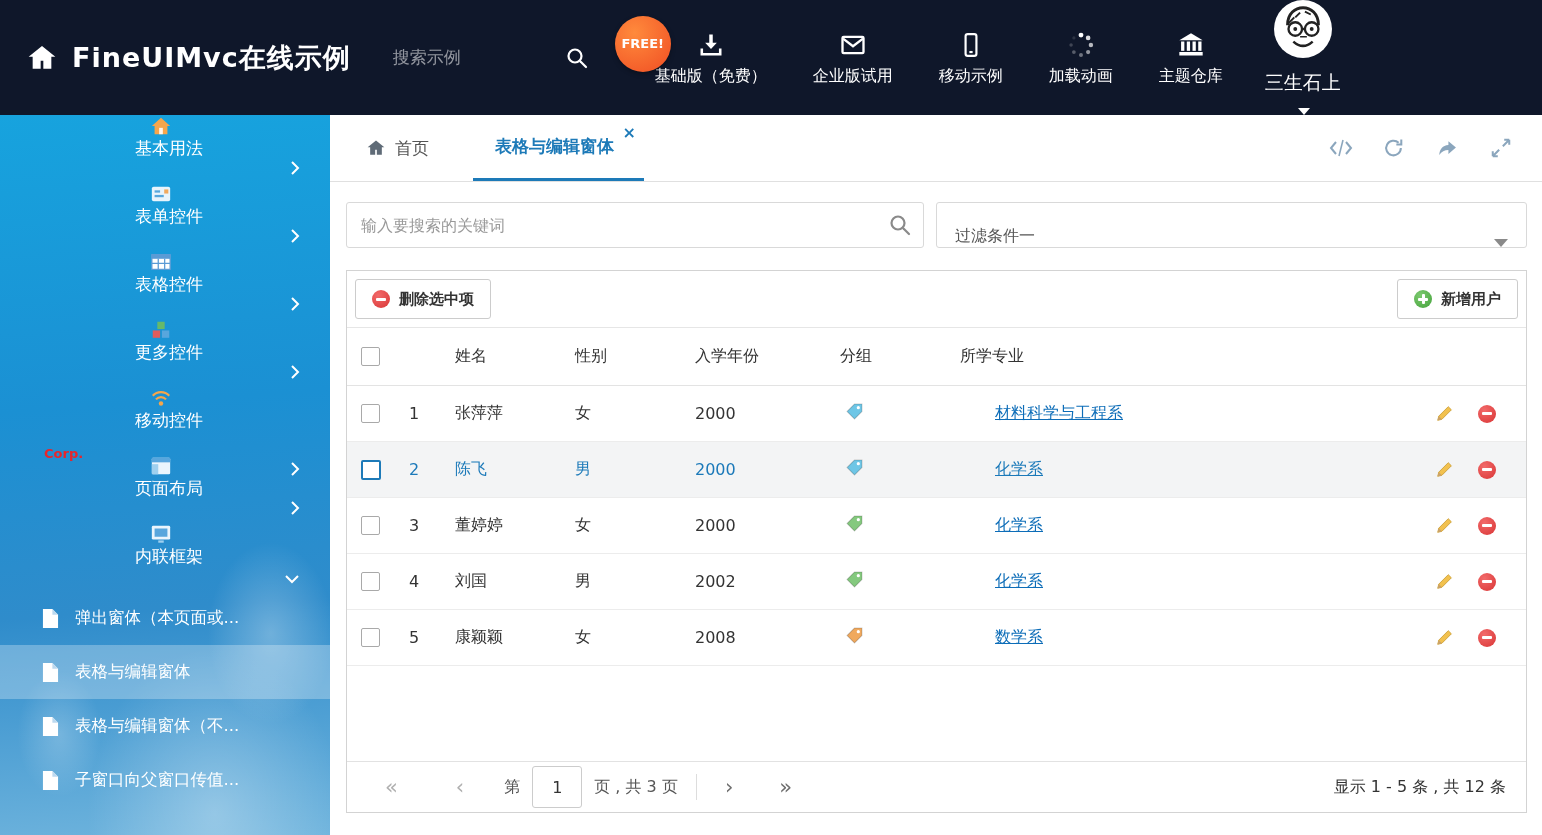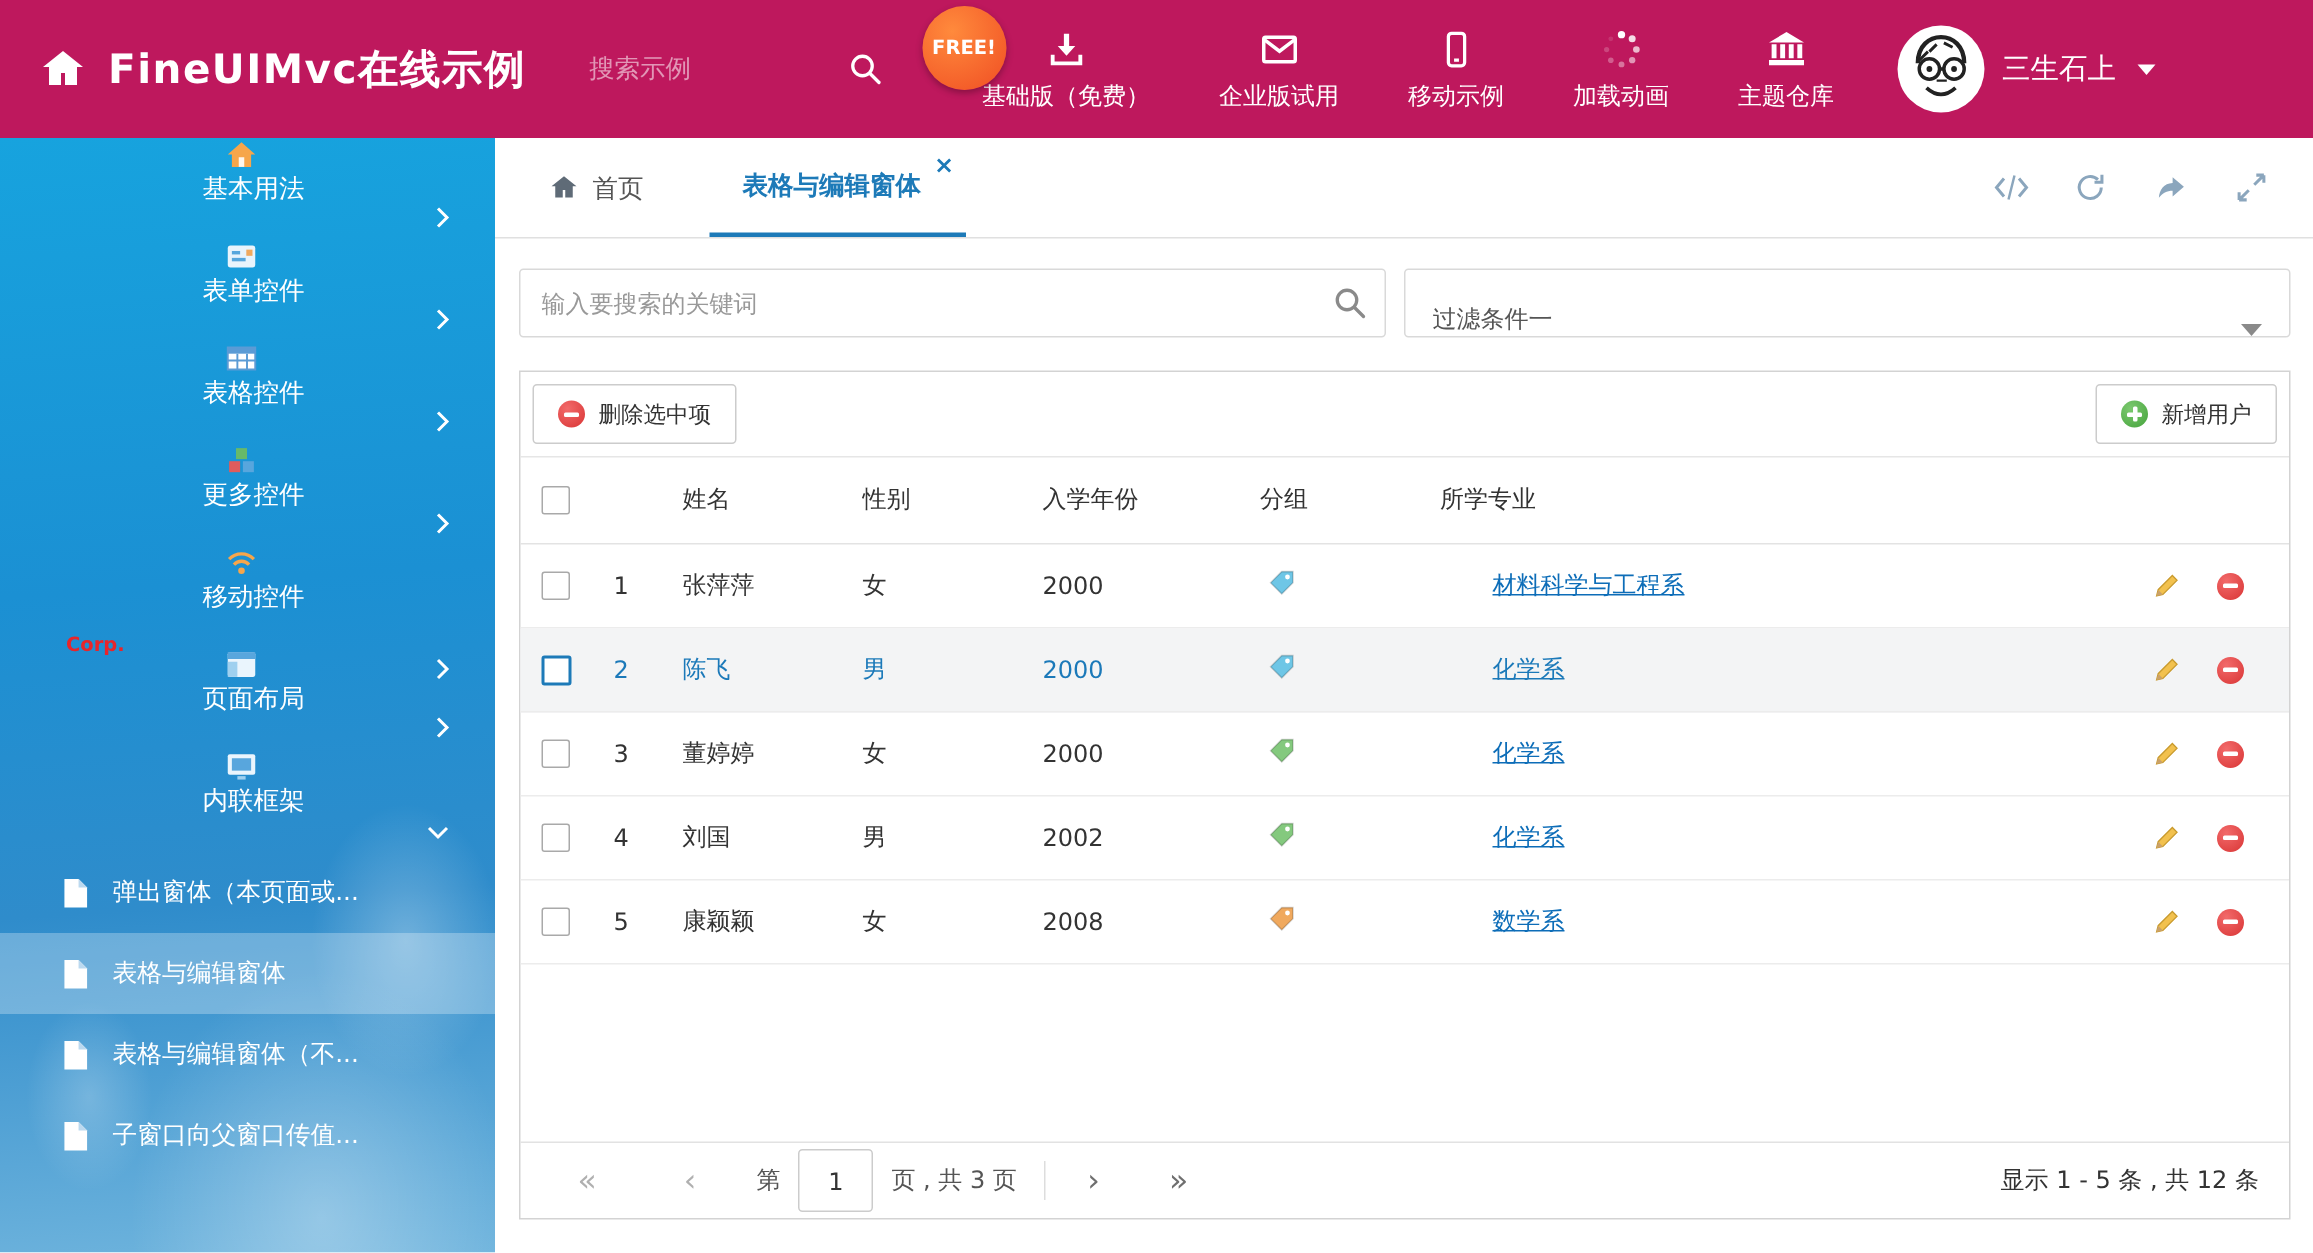--- a/index.html
+++ b/index.html
@@ -1,36 +1,36 @@
 <!DOCTYPE html>
 <html><head>
 <meta charset="utf-8">
 <style>
   html,body{margin:0;padding:0;width:1542px;height:835px;overflow:hidden;
     font-family:"DejaVu Sans","Liberation Sans",sans-serif;background:#fff;}
   .app{display:flex;flex-direction:column;width:100%;height:100%;}
 
   
-  .header{flex:0 0 92px;background:#be185d;display:flex;align-items:center;color:#fff;position:relative;}
+  .header{flex:0 0 92px;background:#0f172a;display:flex;align-items:center;color:#fff;position:relative;}
   .brand{display:flex;align-items:center;margin-left:26px;}
   .brand .home-ic{width:32px;height:32px;}
   .brand-title{font-size:27px;font-weight:bold;margin-left:14px;letter-spacing:1px;}
   .hsearch{display:flex;align-items:center;margin-left:40px;}
   .hsearch input{background:transparent;border:none;outline:none;color:#fff;font-size:17px;width:160px;
     font-family:Liberation Sans, sans-serif;}
   .hsearch input::placeholder{color:rgba(255,255,255,.55);}
   .hsearch .mag{width:24px;height:24px;margin-left:10px;cursor:pointer;}
   .hnav{display:flex;align-items:center;margin-left:66px;gap:46px;}
   .nav-item{position:relative;display:flex;flex-direction:column;align-items:center;gap:7px;cursor:pointer;}
   .nav-item .nico{height:30px;display:flex;align-items:flex-end;}
   .nav-item .nlabel{font-size:16px;white-space:nowrap;}
   .free-badge{position:absolute;left:-40px;top:-13px;width:56px;height:56px;border-radius:50%;
     background:radial-gradient(circle at 35% 30%,#ff8a3c,#f04e23);display:flex;align-items:center;justify-content:center;
     font-size:13px;font-weight:bold;box-shadow:0 2px 5px rgba(0,0,0,.3);z-index:3;}
-  .huser{display:flex;align-items:center;margin-left:42px;margin-right:20px;gap:12px;cursor:pointer;}
+  .huser{display:flex;align-items:center;margin-left:42px;margin-right:20px;gap:12px;cursor:pointer;flex-direction:column;}
   .avatar{width:58px;height:58px;border-radius:50%;overflow:hidden;background:#fff;flex:0 0 58px;}
   .uname{font-size:19px;white-space:nowrap;}
   .caret-down-w{width:0;height:0;border-left:6px solid transparent;border-right:6px solid transparent;
     border-top:7px solid #fff;margin-left:2px;}
 
   
   .body{flex:1;display:flex;min-height:0;}
 
   
   .sidebar{flex:0 0 330px;overflow:hidden;color:#fff;
@@ -67,21 +67,21 @@
   .kw-box input::placeholder{color:#999;}
   .kw-mag{position:absolute;right:12px;top:11px;width:24px;height:24px;cursor:pointer;}
   .filter-box{flex:1;border:1px solid #d9d9d9;border-radius:3px;display:flex;align-items:flex-end;
     padding:0 18px;font-size:16px;color:#555;cursor:pointer;}
   .caret-down-g{margin-left:auto;width:0;height:0;border-left:7px solid transparent;border-right:7px solid transparent;
     border-top:8px solid #8a8a8a;}
 
   .panel{margin-top:22px;flex:1;border:1px solid #d3d3d3;display:flex;flex-direction:column;min-height:0;}
   .toolbar{flex:0 0 56px;display:flex;align-items:center;padding:0 8px;}
   .btn{height:40px;display:flex;align-items:center;gap:9px;padding:0 16px;background:#fff;border:1px solid #ccc;
-    border-radius:3px;font-size:15px;color:#333;cursor:pointer;font-family:inherit;}
+    border-radius:3px;font-size:15px;color:#333;cursor:pointer;font-family:inherit;font-weight:bold;}
   .btn-add{margin-left:auto;}
   .ic-minus,.ic-plus{width:18px;height:18px;border-radius:50%;position:relative;flex:0 0 18px;}
   .ic-minus{background:radial-gradient(circle at 35% 30%,#f26a6a,#d93535);}
   .ic-minus::after{content:"";position:absolute;left:4px;top:7.5px;width:10px;height:3px;background:#fff;border-radius:1px;}
   .ic-plus{background:radial-gradient(circle at 35% 30%,#7cc96f,#45a33c);}
   .ic-plus::before{content:"";position:absolute;left:4px;top:7.5px;width:10px;height:3px;background:#fff;border-radius:1px;}
   .ic-plus::after{content:"";position:absolute;left:7.5px;top:4px;width:3px;height:10px;background:#fff;border-radius:1px;}
 
   .grid-row{display:grid;grid-template-columns:48px 46px 120px 120px 145px 120px 1fr 120px;
     align-items:center;padding-left:14px;font-size:16px;color:#333;}

